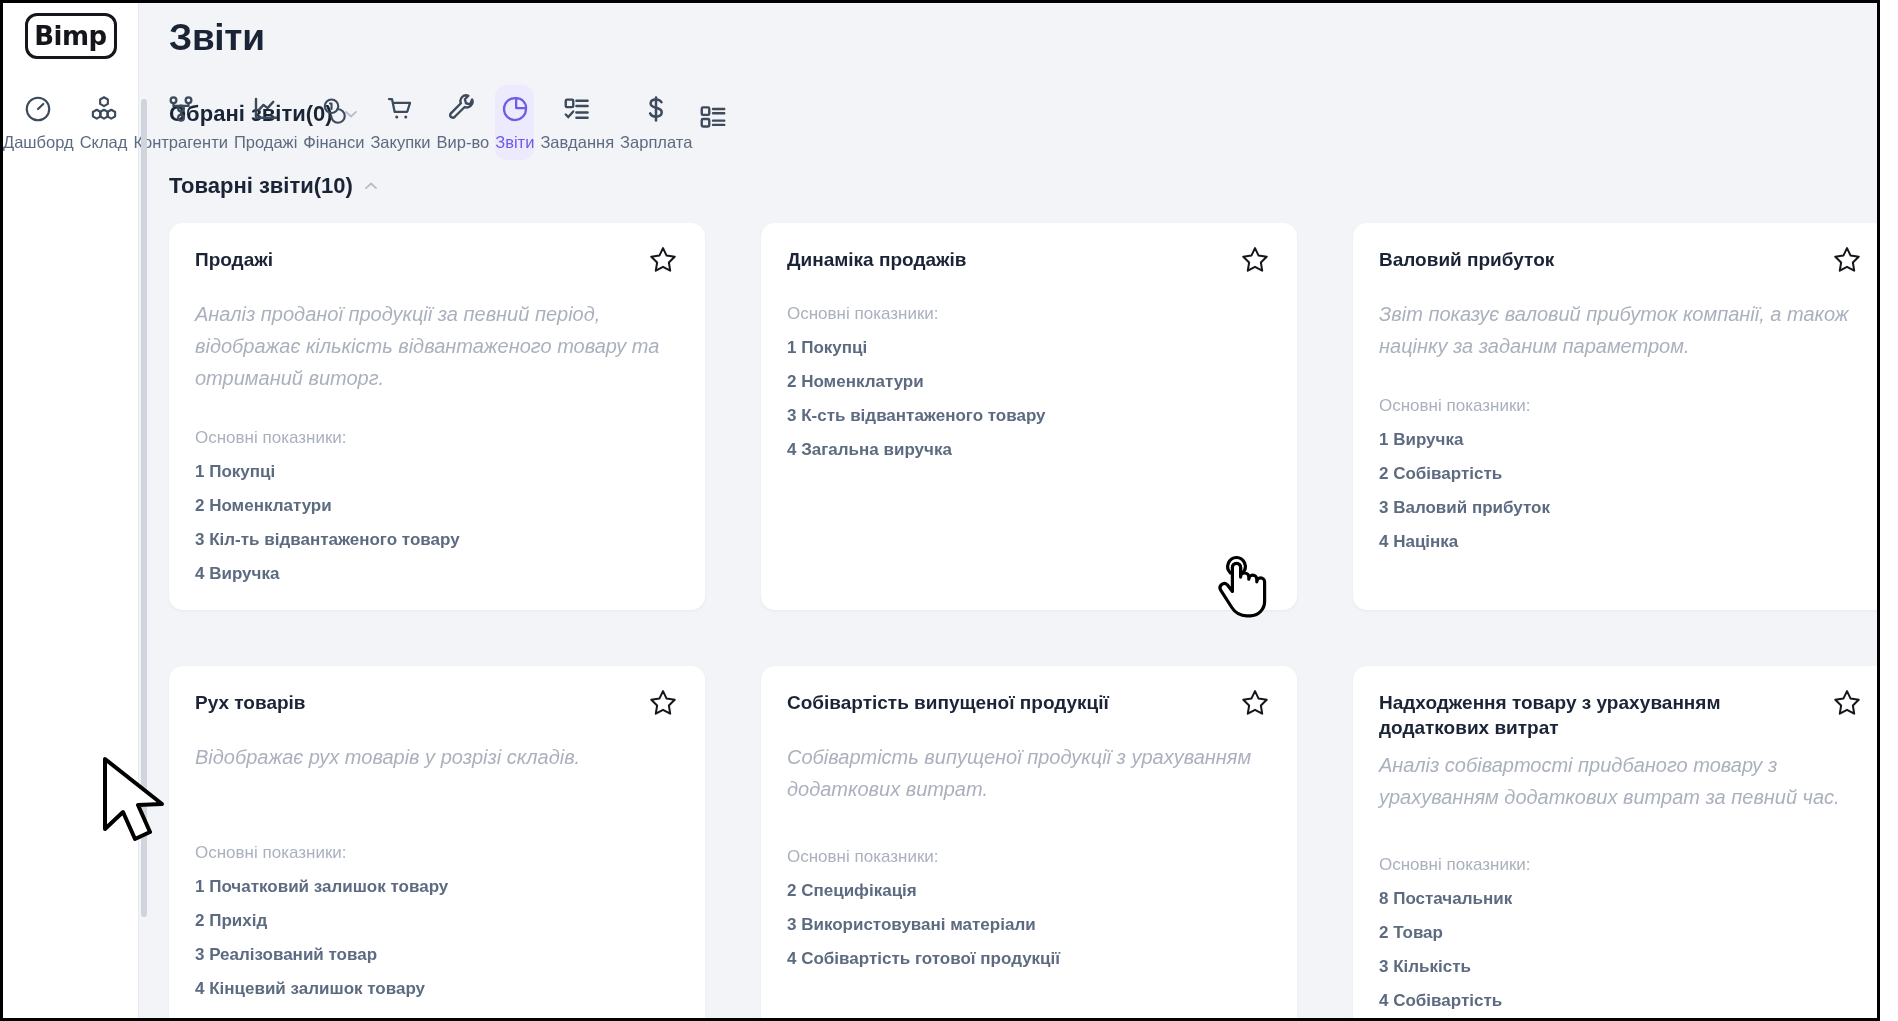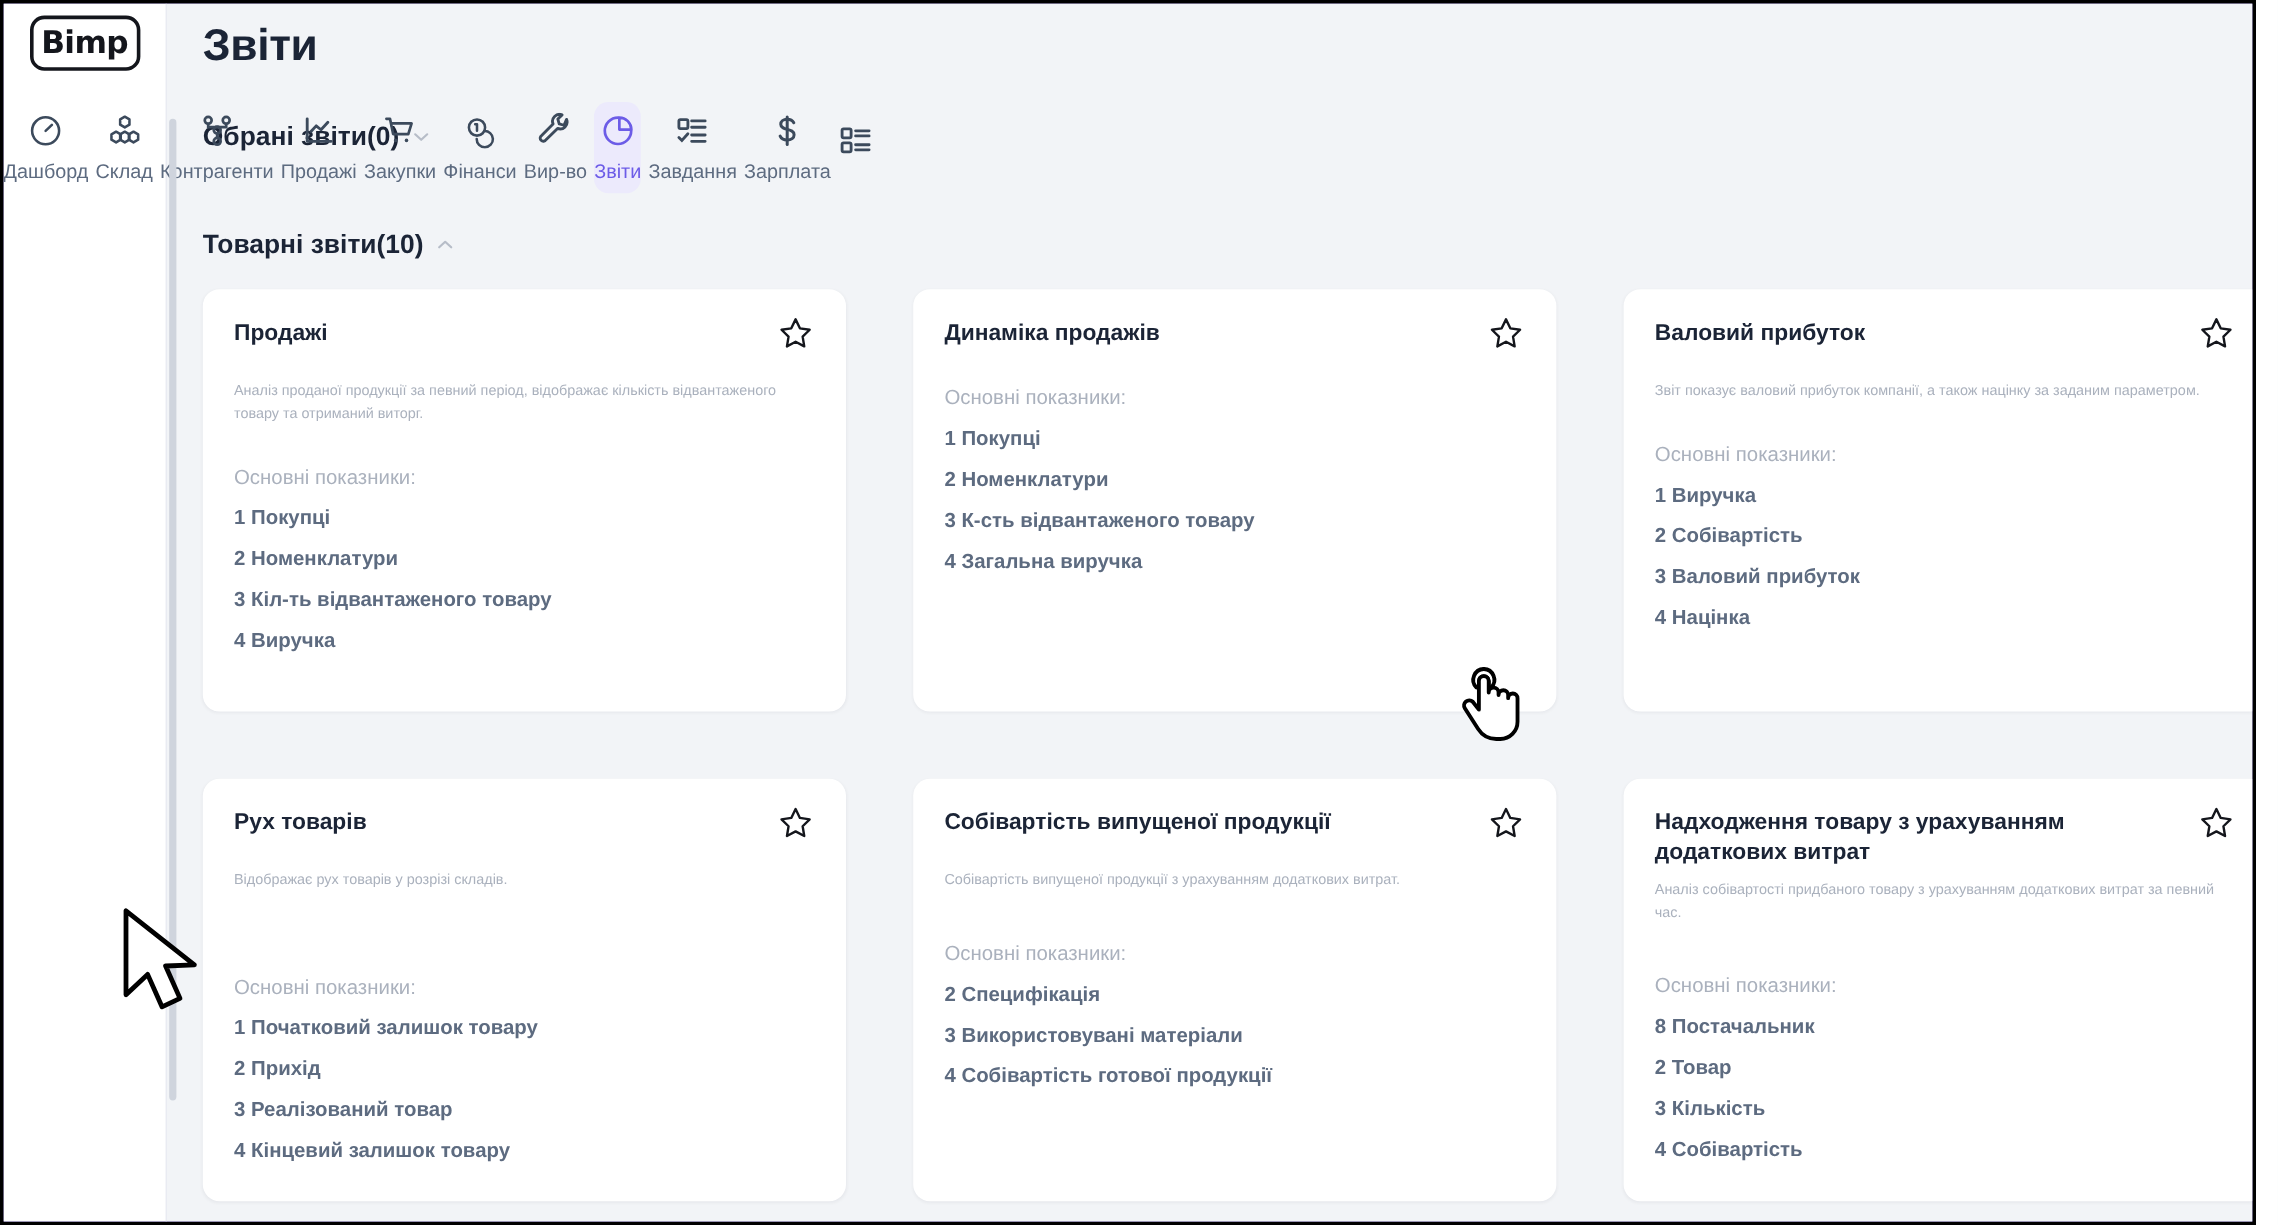--- a/index.html
+++ b/index.html
@@ -106,21 +106,21 @@
     font-size: 22px;
     font-weight: bold;
     color: #1b2436;
   }
   .chev {
     width: 20px; height: 20px;
     color: #b7bdc8;
     display: inline-block;
   }
   #fav-section { margin-top: 42px; }
-  #goods-section { margin-top: 64px; }
+  #goods-section { margin-top: 46px; }
 
   
   #grid {
     margin: 24px 0 0 30px;
     display: grid;
     grid-template-columns: repeat(3, 536px);
     column-gap: 56px;
     row-gap: 56px;
     width: 1700px;
   }
@@ -148,23 +148,24 @@
   }
   .star-btn {
     flex: none;
     width: 32px; height: 32px;
     margin-top: -3px;
     color: #14161c;
     cursor: pointer;
   }
   .card-desc {
     margin-top: 22px;
-    font-size: 12px;
+    font-size: 20px;
     line-height: 1.6;
     color: #aab1bd;
+    font-style: italic;
   }
   .card-desc.tight { margin-top: 8px; }
   .metrics-label {
     margin-top: 34px;
     font-size: 17px;
     color: #aab1bd;
   }
   .metrics-label.close { margin-top: 28px; }
   .metric {
     margin-top: 14px;
@@ -235,38 +236,38 @@
           <svg width="30" height="30" viewBox="0 0 24 24" fill="none" stroke="currentColor" stroke-width="1.9" stroke-linecap="round" stroke-linejoin="round">
             <path d="M4 4v15h16"></path>
               <path d="M6.5 12.5l3.5-3.8 3.2 2.6 4.6-5"></path>
           </svg>
         </span>
         <span class="nav-label">Продажі</span>
       </div>
 
       <div class="nav-item">
         <span class="nav-ico">
+          <svg width="30" height="30" viewBox="0 0 24 24" fill="none" stroke="currentColor" stroke-width="1.7" stroke-linecap="round">
+            <circle cx="10" cy="9.8" r="5.4"></circle>
+              <path d="M10 7.6v4.4M8.8 7.6h1.2"></path>
+            <path d="M14.8 12.2a5.4 5.4 0 1 1-5 5.3"></path>
+          </svg>
+        </span>
+        <span class="nav-label">Фінанси</span>
+      </div>
+
+      <div class="nav-item">
+        <span class="nav-ico">
           <svg width="30" height="30" viewBox="0 0 24 24" fill="none" stroke="currentColor" stroke-width="1.8" stroke-linecap="round" stroke-linejoin="round">
             <path d="M3.2 4h2.4l2.1 10.2h10.1L20 7.1H6.6"></path>
             <circle cx="9.4" cy="18.4" r="1.2" fill="currentColor" stroke="none"></circle>
             <circle cx="16.6" cy="18.4" r="1.2" fill="currentColor" stroke="none"></circle>
           </svg>
         </span>
         <span class="nav-label">Закупки</span>
-      </div>
-
-      <div class="nav-item">
-        <span class="nav-ico">
-          <svg width="30" height="30" viewBox="0 0 24 24" fill="none" stroke="currentColor" stroke-width="1.7" stroke-linecap="round">
-            <circle cx="10" cy="9.8" r="5.4"></circle>
-              <path d="M10 7.6v4.4M8.8 7.6h1.2"></path>
-            <path d="M14.8 12.2a5.4 5.4 0 1 1-5 5.3"></path>
-          </svg>
-        </span>
-        <span class="nav-label">Фінанси</span>
       </div>
 
       <div class="nav-item">
         <span class="nav-ico">
           <svg width="30" height="30" viewBox="0 0 24 24" fill="none" stroke="currentColor" stroke-width="1.9" stroke-linecap="round" stroke-linejoin="round">
             <path d="M19.3 4.4a4.6 4.6 0 0 1-6 6L5.6 18a2.1 2.1 0 1 1-2.9-2.9l7.6-7.7a4.6 4.6 0 0 1 6-6l-2.8 2.8.9 3.2 3.2.9z"></path>
           </svg>
         </span>
         <span class="nav-label">Вир-во</span>
       </div>

